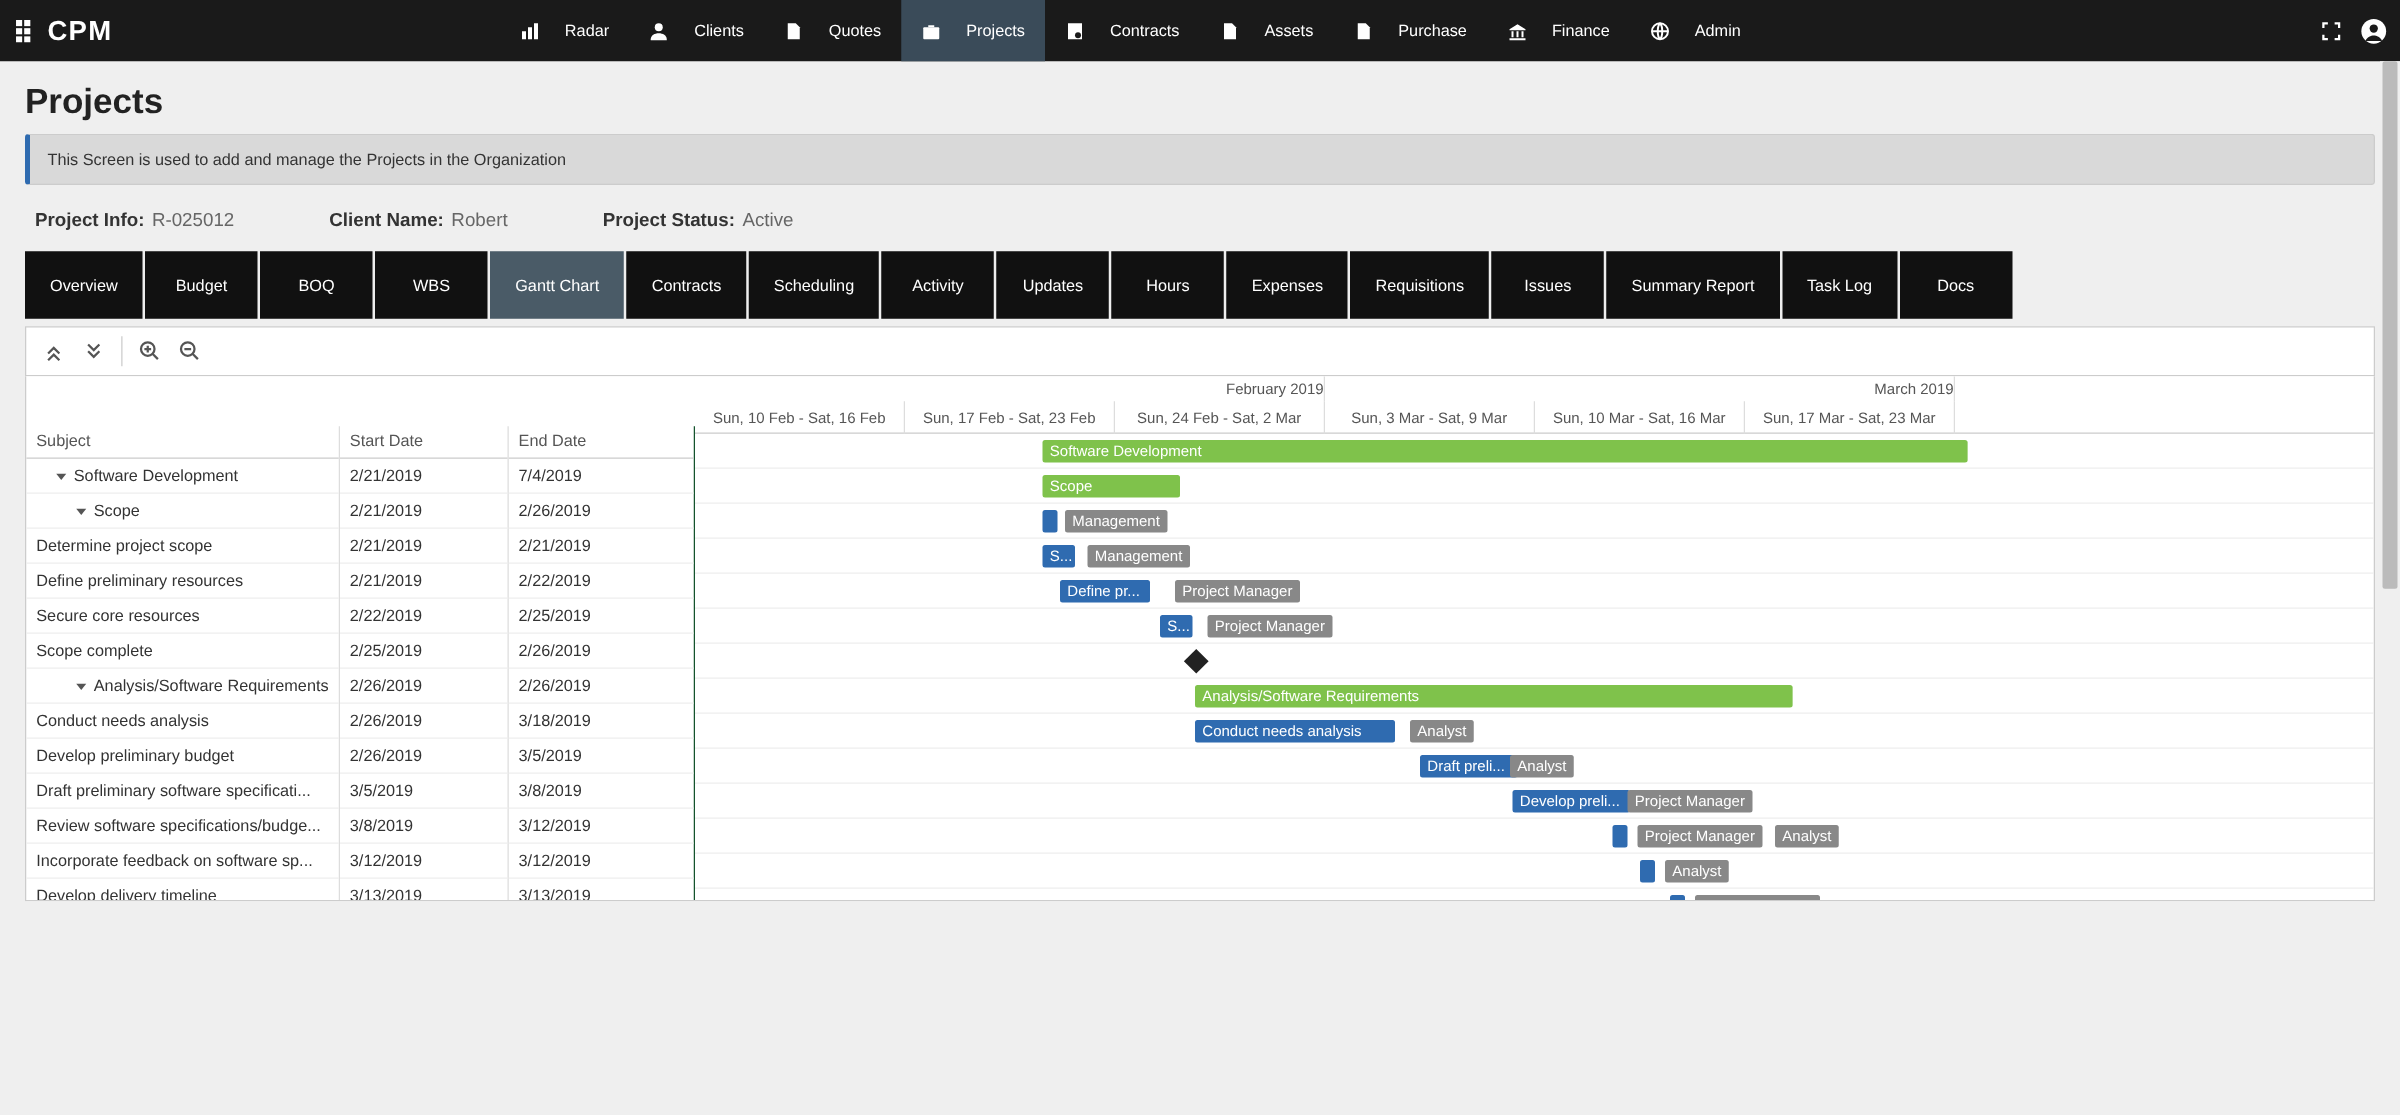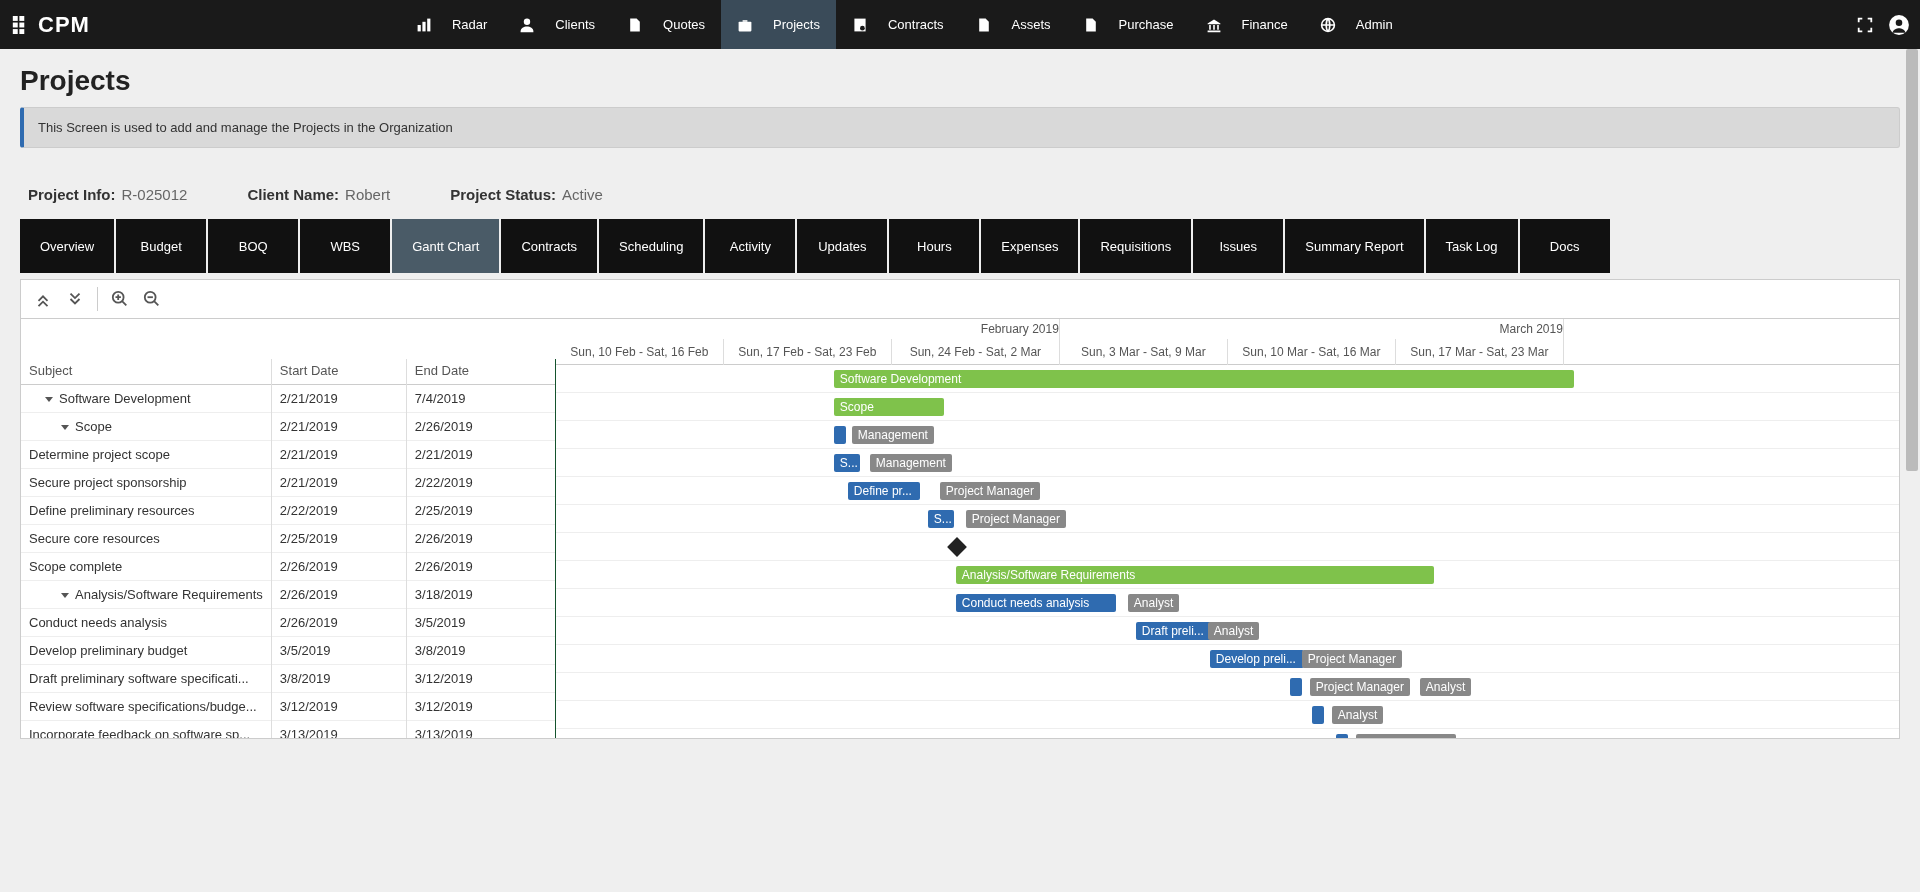--- a/index.html
+++ b/index.html
@@ -9,22 +9,22 @@
   .logo { display: flex; align-items: center; gap: 8px; font-size: 22px; font-weight: 700; letter-spacing: 1px; }
   .navitems { display: flex; margin-left: 310px; }
   .navitem { display: flex; align-items: center; gap: 20px; padding: 0 16px; height: 49px; cursor: pointer; color: #fff; font-size: 13px; }
   .navitem.active { background: #3a4b59; }
   .navright { position:absolute; right:10px; display: flex; gap: 14px; align-items: center; }
   .icon-svg { width: 18px; height: 18px; fill: #fff; display:inline-block; }
   .icon-svg-small { width: 16px; height: 16px; fill: #fff; }
   
   .page { padding: 16px 20px 0 20px; height: calc(100% - 49px); overflow-y:auto; }
   .page-title { font-size: 28px; font-weight: 700; color: #222; margin-bottom: 10px; }
-  .info-banner { border: 1px solid #ccc; background: #d9d9d9; border-left: 4px solid #2f6bb0; border-radius: 3px; padding: 12px 14px; font-size: 13px; margin-bottom: 32px; }
-  .projmeta { display: flex; gap: 60px; padding: 6px 8px 16px 8px; font-size: 15px; }
+  .info-banner { border: 1px solid #ccc; background: #d9d9d9; border-left: 4px solid #2f6bb0; border-radius: 3px; padding: 12px 14px; font-size: 13px; margin-bottom: 14px; }
+  .projmeta { display: flex; gap: 76px; padding: 6px 8px 16px 8px; font-size: 15px; }
   .projmeta b { font-weight: 700; margin-right: 6px; }
   .projmeta span.val { color: #666; }
   
   .tabs { display: flex; gap: 2px; }
   .tab { background: #111; color: #fff; padding: 0 20px; min-width: 90px; height: 54px; display: flex; align-items: center; justify-content: center; font-size: 13px; text-align:center; cursor: pointer; }
   .tab.active { background: #4a5b67; }
   
   .gantt-tool { border:1px solid #ccc; background:#fff; height:40px; display:flex; align-items:center; gap:4px; padding:0 8px; margin-top:6px; }
   .tool-btn { width:28px; height:28px; display:flex; align-items:center; justify-content:center; cursor:pointer; color:#555; }
   .tool-sep { width:1px; height:24px; background:#ccc; margin:0 4px; }
@@ -260,21 +260,20 @@
   </div>
 
   <div class="gantt-wrap">
     <div class="left-cols">
       <div class="col subject">
         <div class="hdr">Subject</div>
         <div id="subj-rows">
             <div class="row pad1"><span class="caret"></span>Software Development</div>
             <div class="row pad2"><span class="caret"></span>Scope</div>
             <div class="row pad3">Determine project scope</div>
-            <div class="row pad3">Secure project sponsorship</div>
             <div class="row pad3">Define preliminary resources</div>
             <div class="row pad3">Secure core resources</div>
             <div class="row pad3">Scope complete</div>
             <div class="row pad2"><span class="caret"></span>Analysis/Software Requirements</div>
             <div class="row pad3">Conduct needs analysis</div>
             <div class="row pad3">Develop preliminary budget</div>
             <div class="row pad3">Draft preliminary software specificati...</div>
             <div class="row pad3">Review software specifications/budge...</div>
             <div class="row pad3">Incorporate feedback on software sp...</div>
             <div class="row pad3">Develop delivery timeline</div>

